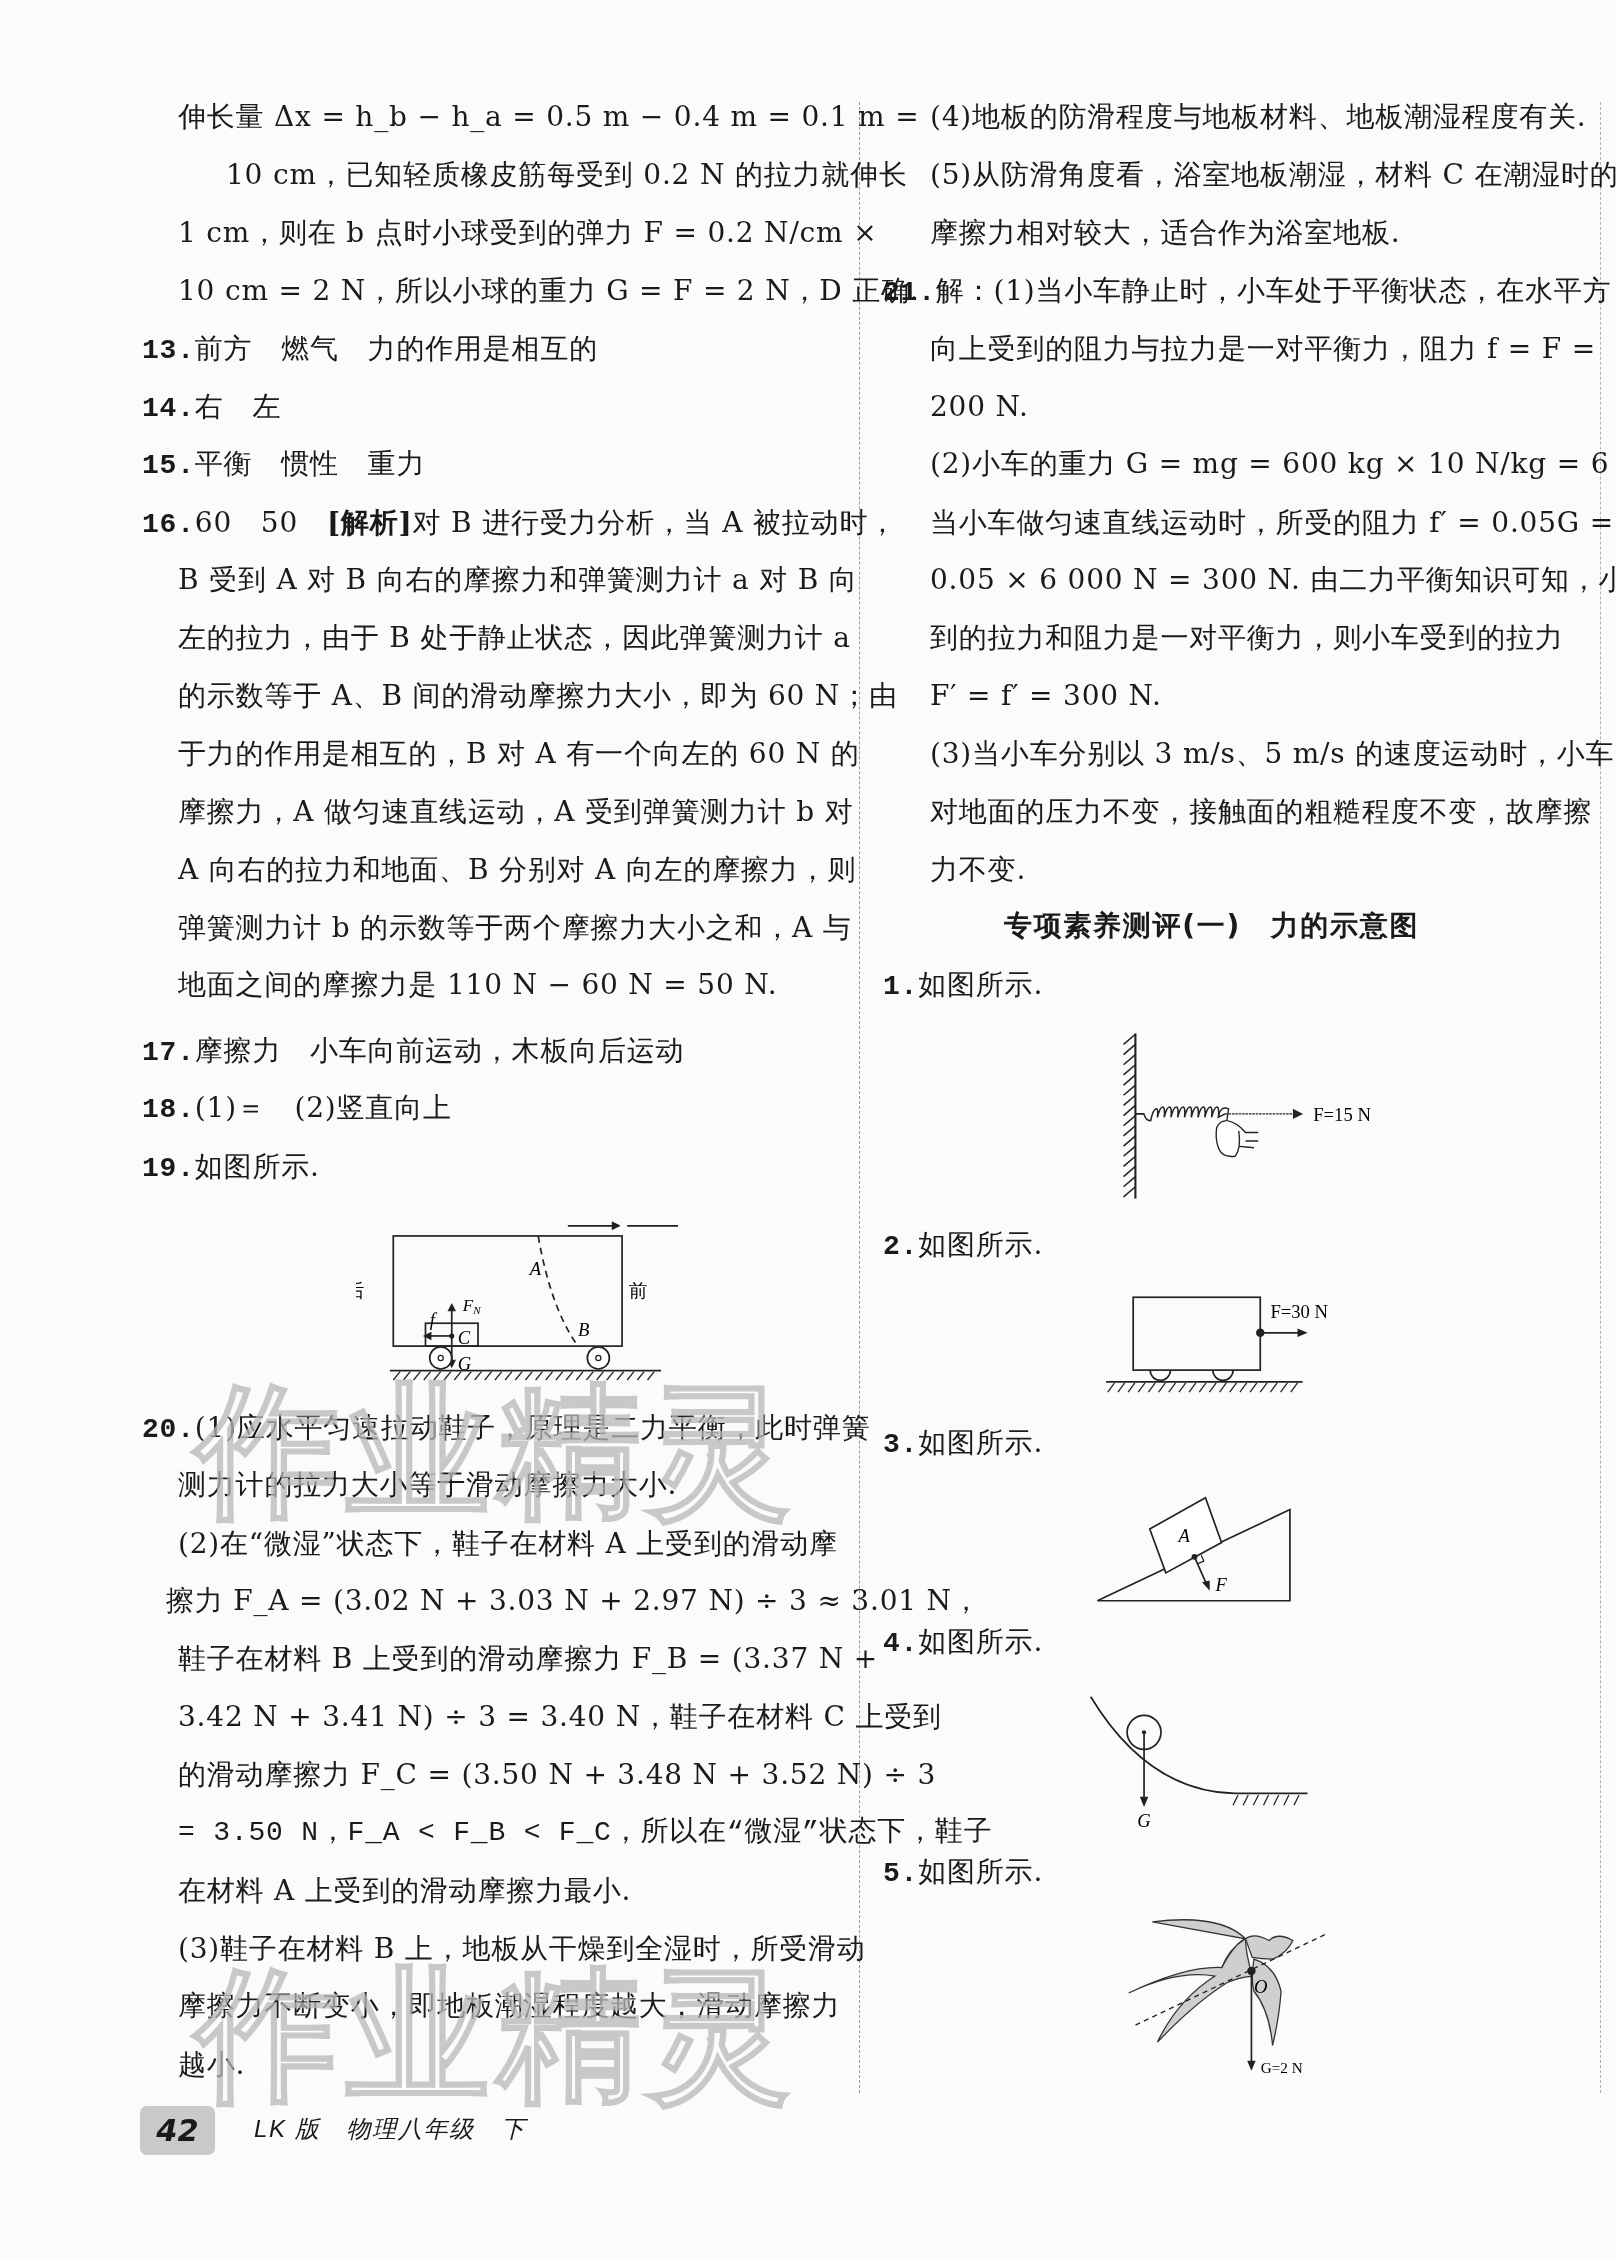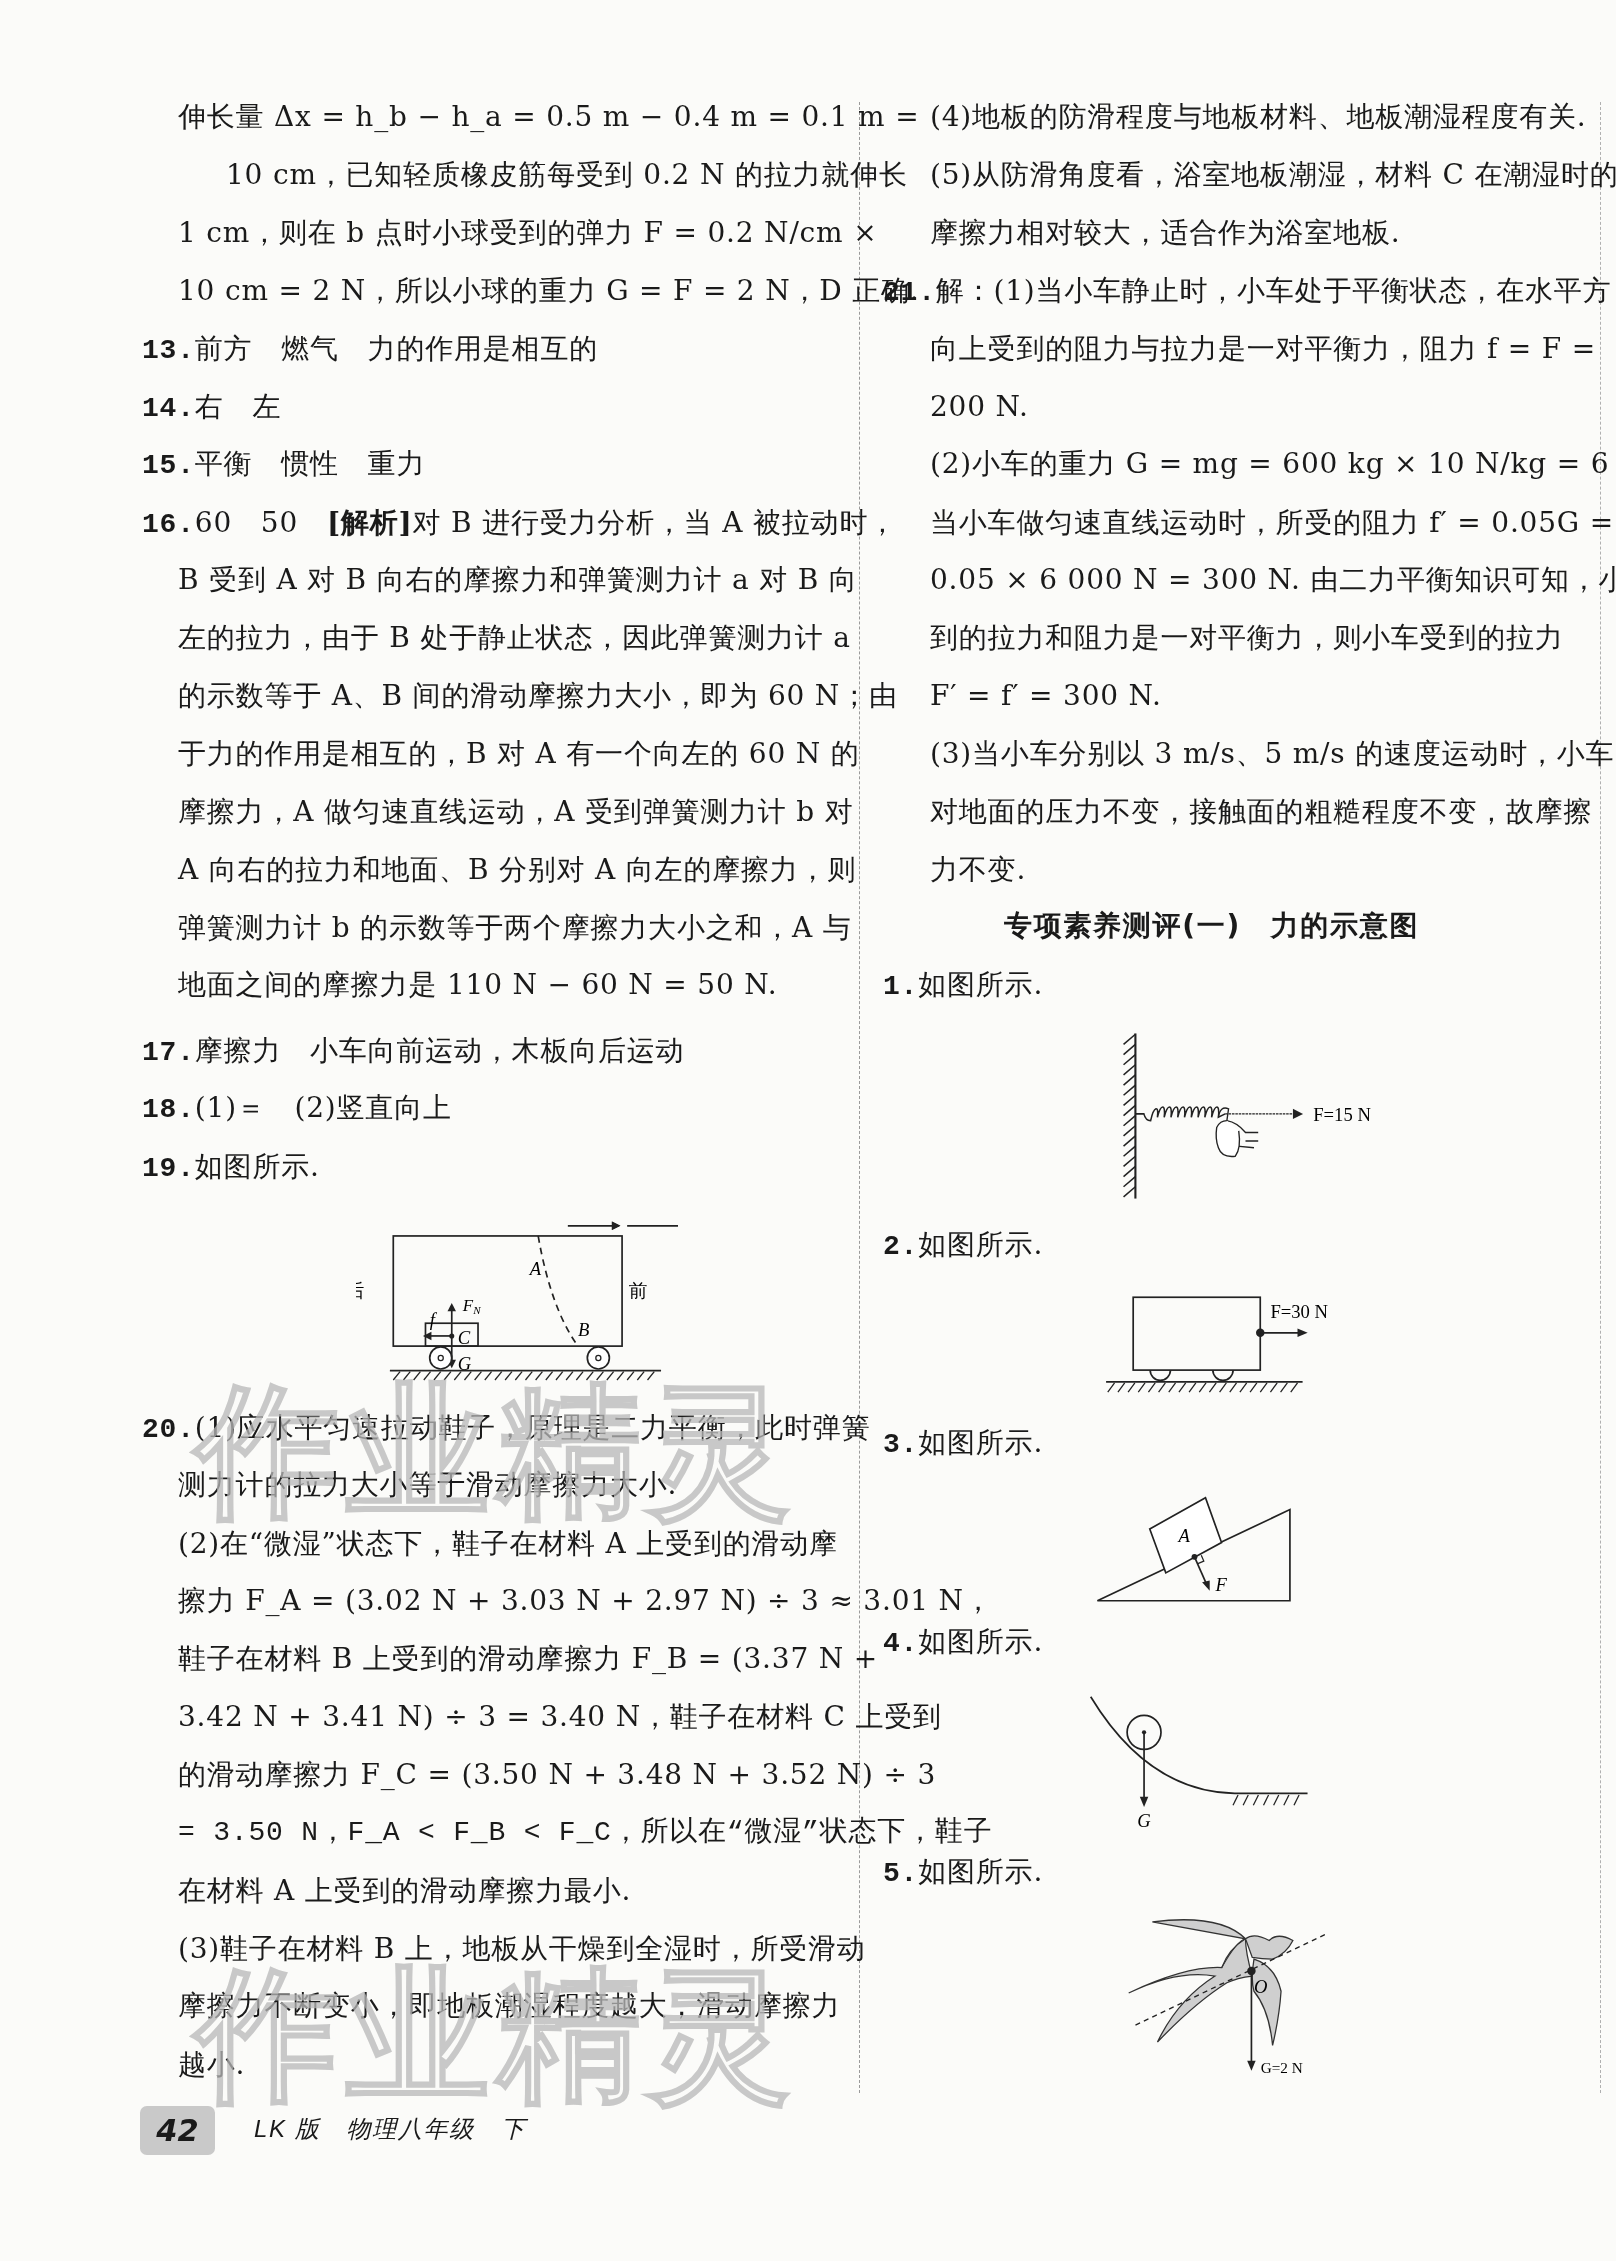--- a/index.html
+++ b/index.html
@@ -135,21 +135,21 @@
         <line x1="332" y1="204" x2="340" y2="194"></line>
         <line x1="344" y1="204" x2="352" y2="194"></line>
     </g>
   </svg>
 
   <div class="line" style="left:142px;top:1411px;">
     <span class="num">20.</span><span>(1)应水平匀速拉动鞋子，原理是二力平衡，此时弹簧</span>
   </div>
   <div class="line" style="left:178px;top:1468px;">测力计的拉力大小等于滑动摩擦力大小.</div>
   <div class="line" style="left:178px;top:1527px;">(2)在“微湿”状态下，鞋子在材料 A 上受到的滑动摩</div>
-  <div class="line" style="left:178px;top:1584px;text-align:center;">擦力 F_A = (3.02 N + 3.03 N + 2.97 N) ÷ 3 ≈ 3.01 N，</div>
+  <div class="line" style="left:166px;top:1584px;text-align:center;">擦力 F_A = (3.02 N + 3.03 N + 2.97 N) ÷ 3 ≈ 3.01 N，</div>
   <div class="line" style="left:178px;top:1642px;">鞋子在材料 B 上受到的滑动摩擦力 F_B = (3.37 N +</div>
   <div class="line" style="left:178px;top:1700px;">3.42 N + 3.41 N) ÷ 3 = 3.40 N，鞋子在材料 C 上受到</div>
   <div class="line" style="left:178px;top:1758px;">的滑动摩擦力 F_C = (3.50 N + 3.48 N + 3.52 N) ÷ 3</div>
   <div class="line" style="left:178px;top:1816px;font-family:Liberation Mono, monospace;">= 3.50 N，F_A &lt; F_B &lt; F_C，所以在“微湿”状态下，鞋子</div>
   <div class="line" style="left:178px;top:1874px;">在材料 A 上受到的滑动摩擦力最小.</div>
   <div class="line" style="left:178px;top:1932px;">(3)鞋子在材料 B 上，地板从干燥到全湿时，所受滑动</div>
   <div class="line" style="left:178px;top:1989px;">摩擦力不断变小，即地板潮湿程度越大，滑动摩擦力</div>
   <div class="line" style="left:178px;top:2048px;">越小.</div>
 </div>
 

